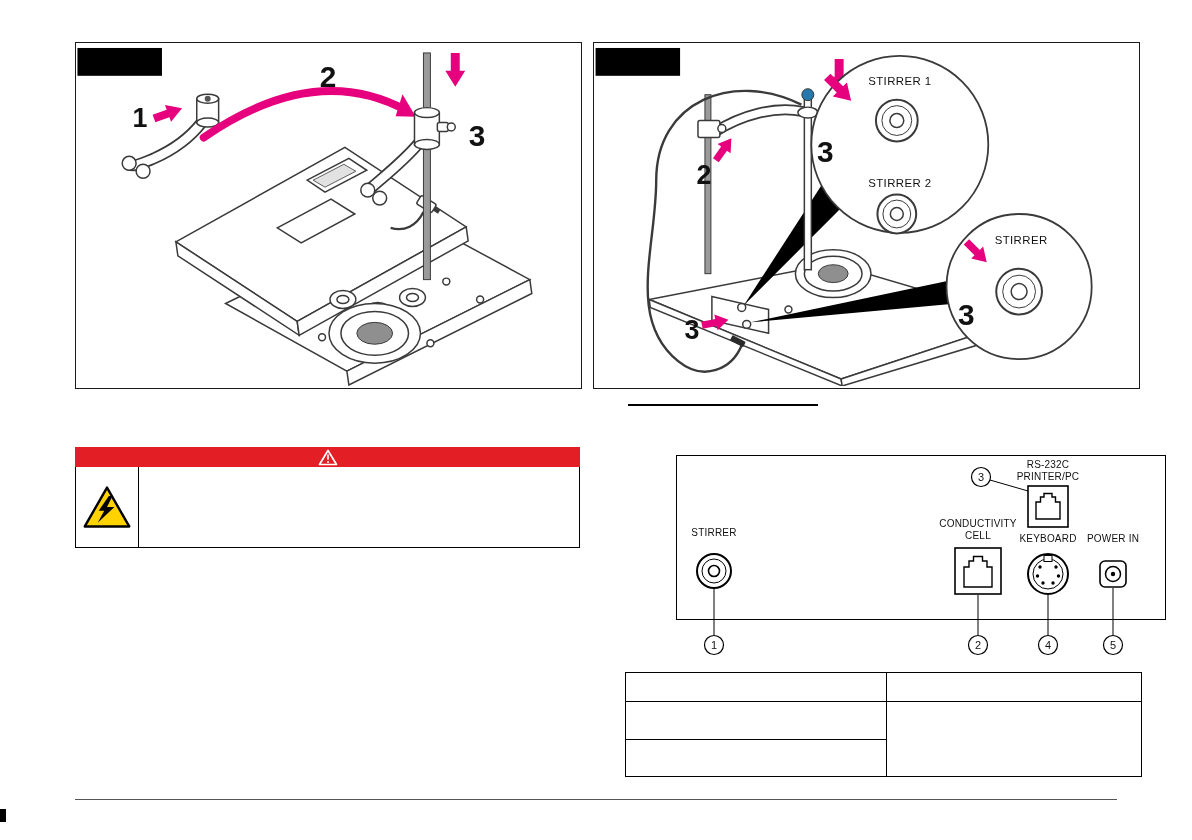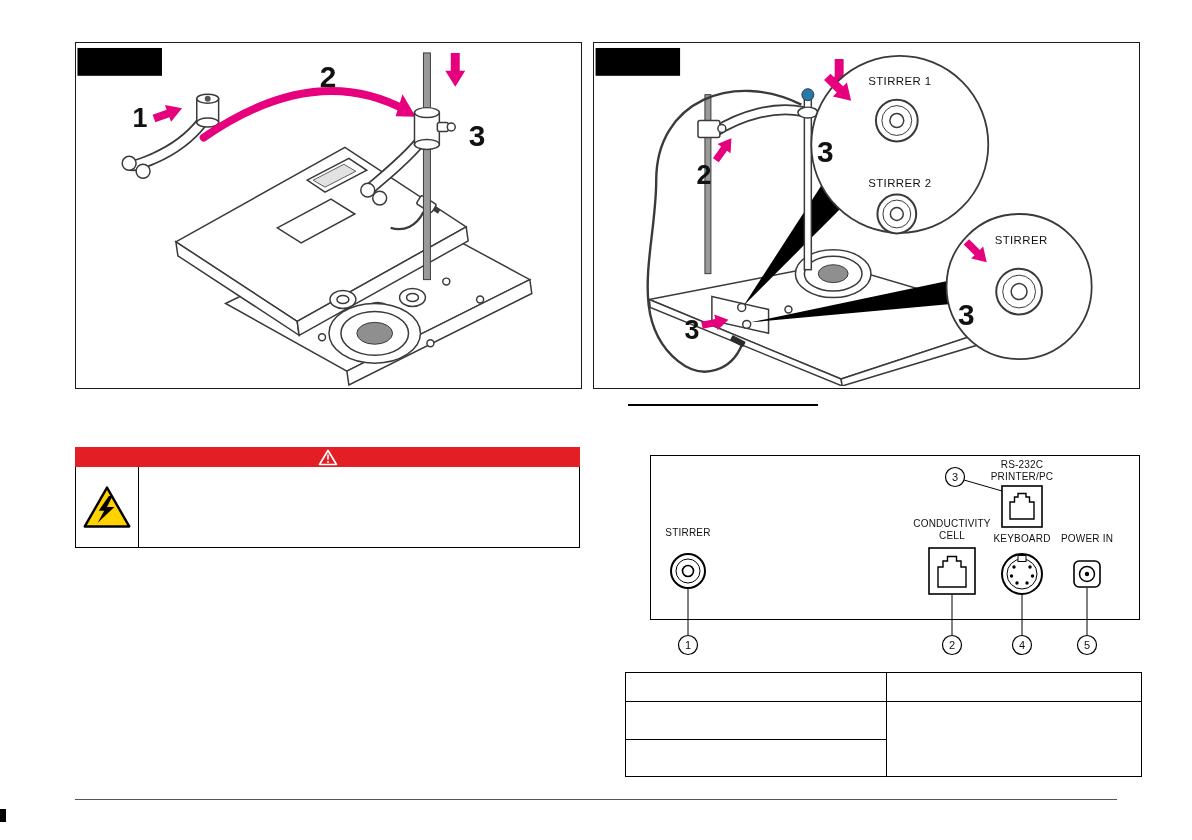--- a/index.html
+++ b/index.html
@@ -8,21 +8,21 @@
   .panel{position:absolute;border:1px solid #1a1a1a;background:#fff}
   #fig-left{left:75px;top:42px;width:505px;height:345px}
   #fig-right{left:593px;top:42px;width:545px;height:345px}
   .figsvg{display:block}
   #caption-underline{position:absolute;left:628px;top:404px;width:190px;height:2px;background:#000}
   #warning-box{position:absolute;left:75px;top:447px;width:505px;height:100px}
   #warning-header{height:20px;background:#e31e24;display:flex;align-items:center;justify-content:center}
   #warning-body{height:80px;border:1px solid #000;border-top:none;background:#fff;display:flex}
   #warning-icon-cell{width:62px;border-right:1px solid #000;display:flex;align-items:center;justify-content:center}
   #warning-text-cell{flex:1}
-  #rear-panel{position:absolute;left:650px;top:455px;width:490px;height:210px}
+  #rear-panel{position:absolute;left:676px;top:455px;width:490px;height:210px}
   #spec-table{position:absolute;left:625px;top:672px;width:515px;height:103px;border:1px solid #000;background:#fff;display:flex}
   .tcol-left{width:260px;border-right:1px solid #000;display:flex;flex-direction:column}
   .tcol-right{flex:1;display:flex;flex-direction:column}
   .trow-a{height:28px;border-bottom:1px solid #000}
   .trow-b{height:37px;border-bottom:1px solid #000}
   .trow-c{flex:1}
   .trow-merged{flex:1}
   #footer-rule{position:absolute;left:75px;top:799px;width:1042px;height:1px;background:#555}
   #print-mark{position:absolute;left:0;top:809px;width:6px;height:13px;background:#000}
   text{fill:#111}

